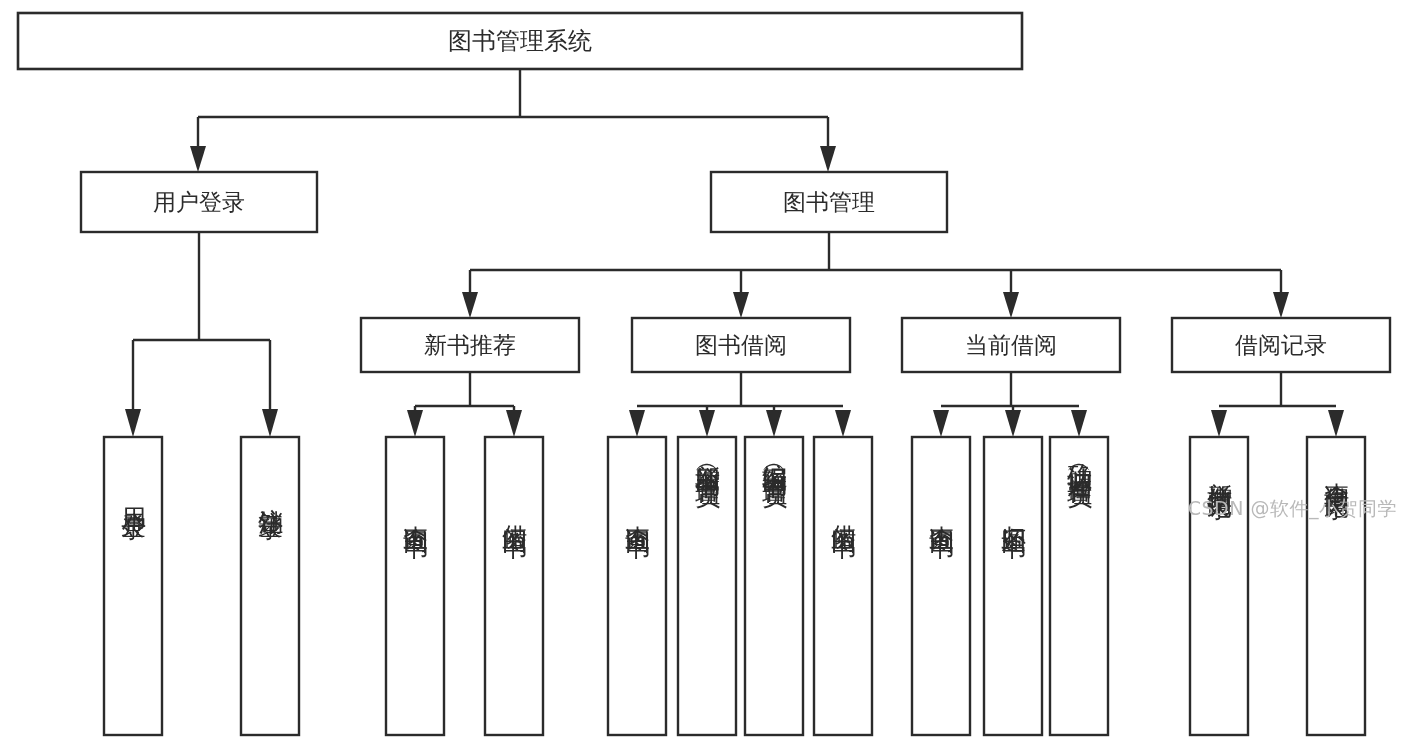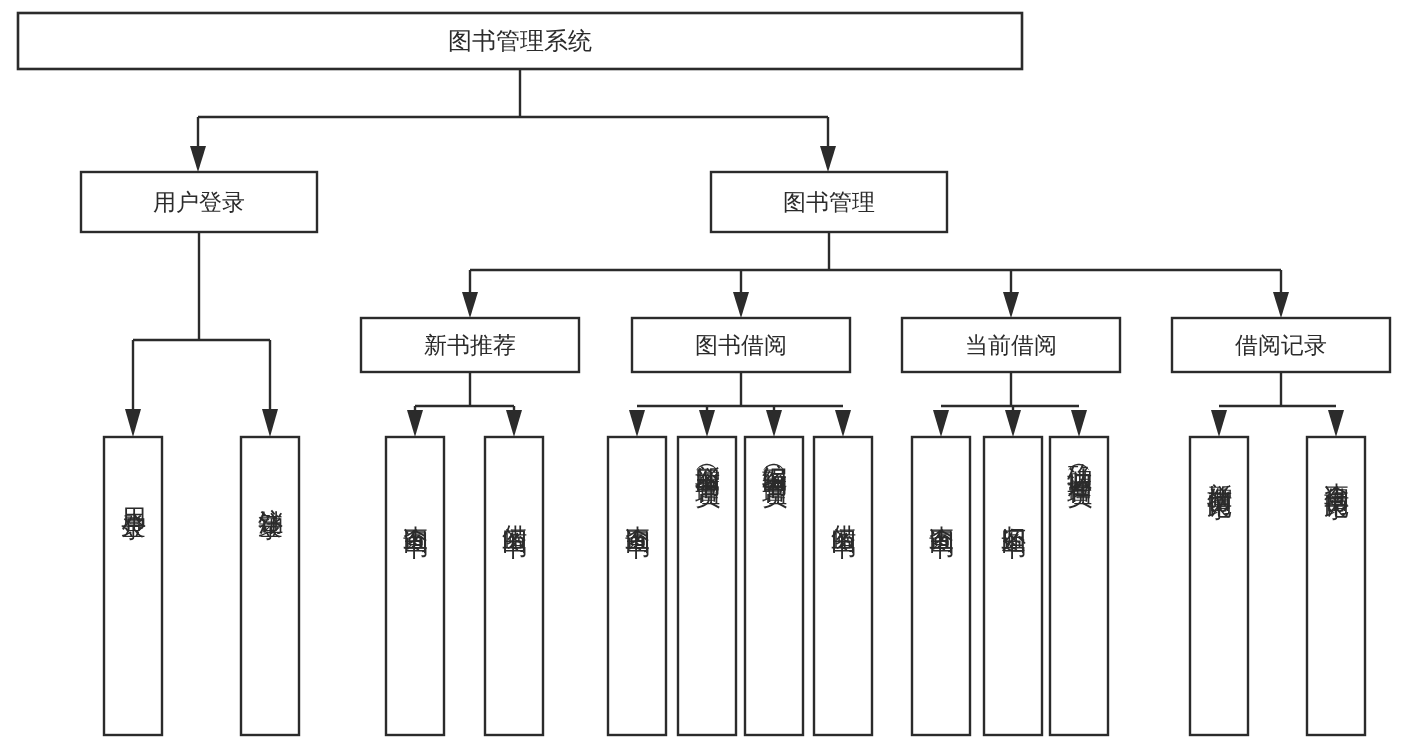--- a/index.html
+++ b/index.html
@@ -239,14 +239,15 @@
   <div class="leaf-label-wrap" style="left:1050px; top:444px; width:58px; height:291px;">
     <span class="leaf-label">确认归还（管理员）</span>
   </div>
   <div class="leaf-label-wrap" style="left:1190px; top:462px; width:58px; height:273px;">
     <span class="leaf-label">新增借阅记录</span>
   </div>
   <div class="leaf-label-wrap" style="left:1307px; top:462px; width:58px; height:273px;">
     <span class="leaf-label">查询借阅记录</span>
   </div>
 
+  <div class="watermark">CSDN @软件_小贺同学</div>
 
 </div>
 
 </body></html>

